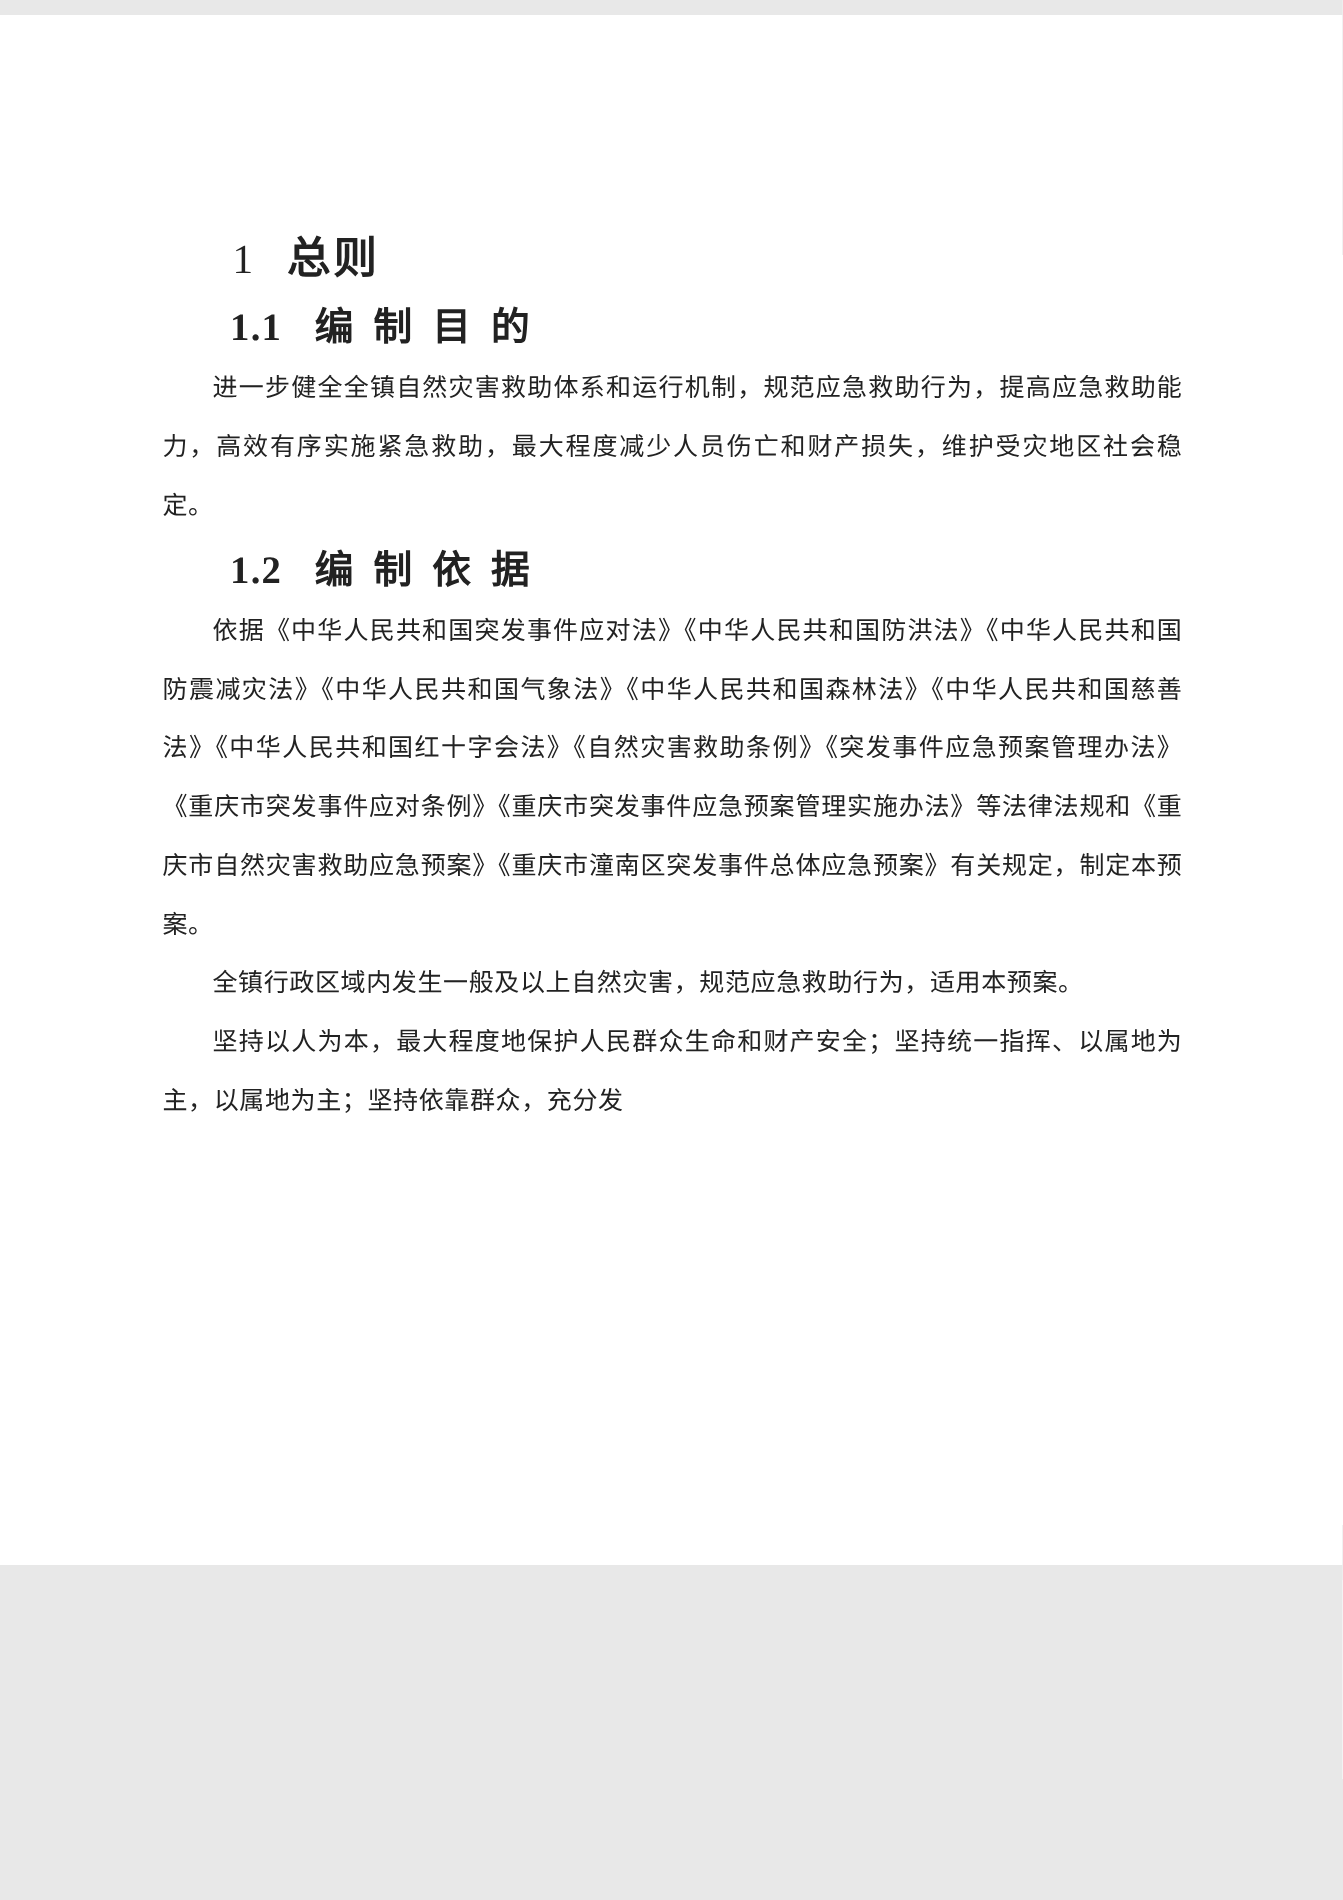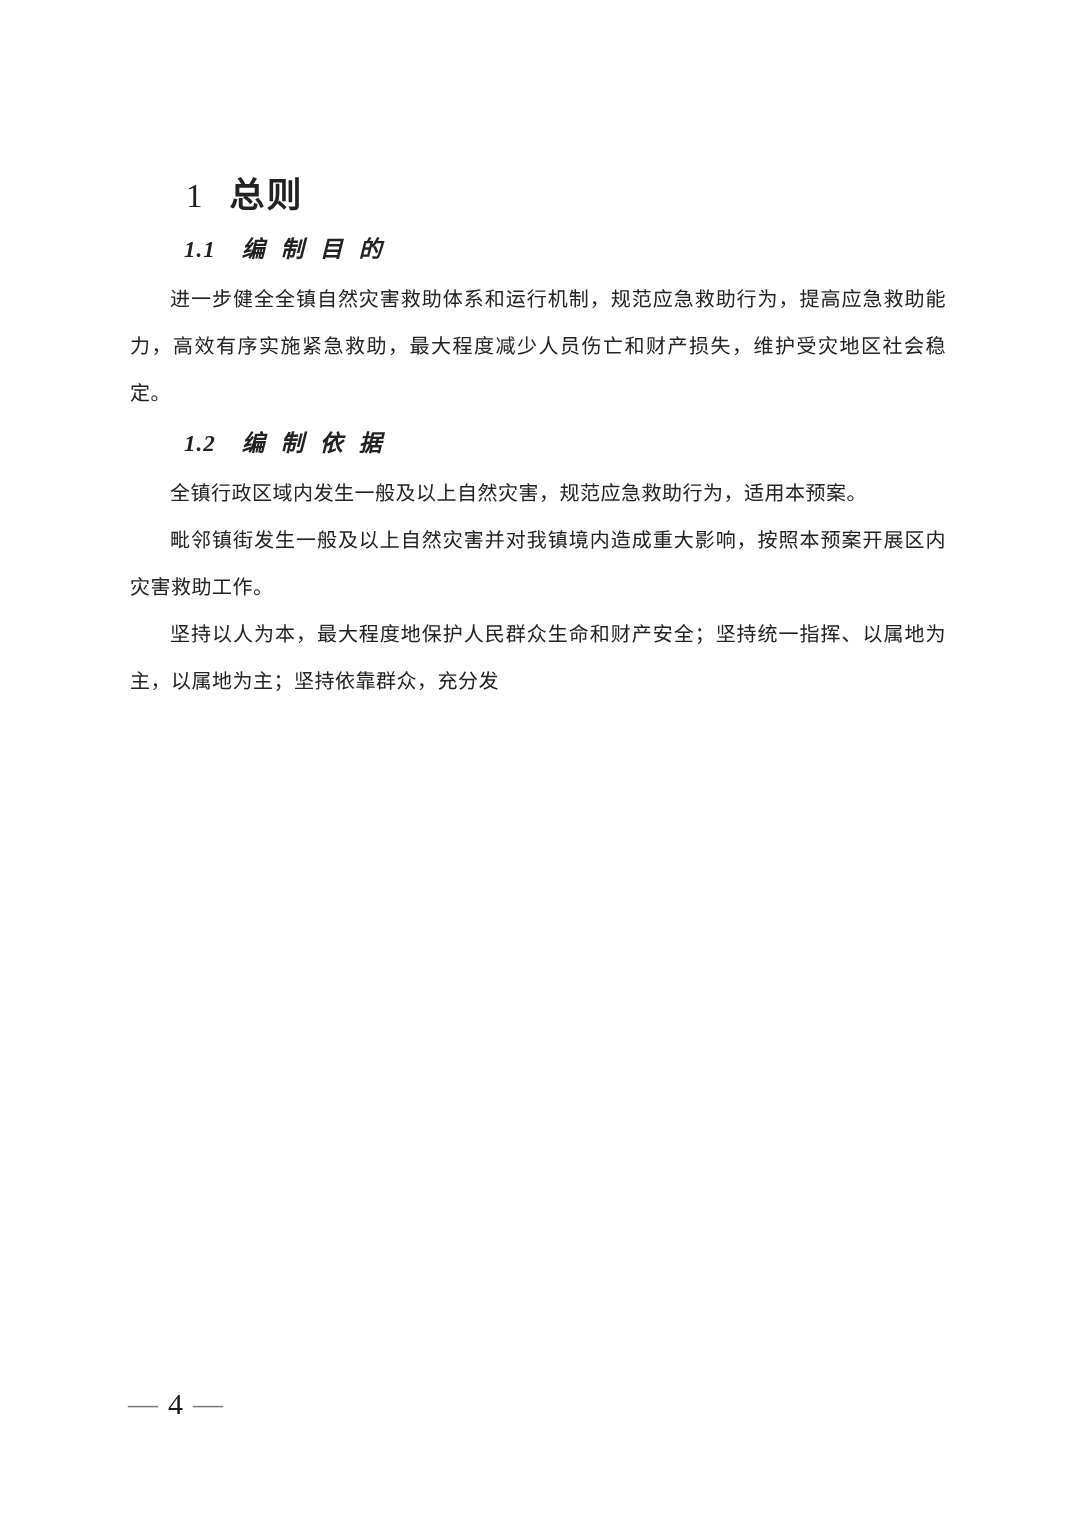--- a/index.html
+++ b/index.html
@@ -3,22 +3,22 @@
 <meta charset="utf-8">
 <style>
   html, body {
     margin: 0;
     padding: 0;
     background: #e8e8e8;
   }
   .page {
     position: relative;
     width: 1074px;
-    height: 1520px;
-    margin: 0 auto;
+    height: 1240px;
+    margin: 12px auto;
     background: #ffffff;
     overflow: hidden;
     font-family: "Liberation Serif", "DejaVu Serif", serif;
     color: #222222;
   }
   .content {
     position: absolute;
     left: 130px;
     top: 168px;
     width: 816px;
@@ -37,25 +37,24 @@
     font-weight: 400;
     font-size: 33px;
   }
   .chapter-heading .chapter-title {
     margin-left: 27px;
     letter-spacing: 2px;
   }
   
   .section-heading {
     font-weight: 700;
-    font-size: 23px;
+    font-size: 31px;
     line-height: 53px;
     padding-left: 54px;
     white-space: nowrap;
-    font-style: italic;
   }
   .section-heading .section-number {
     font-weight: 700;
     letter-spacing: 1px;
   }
   .section-heading .section-title {
     margin-left: 26px;
     letter-spacing: 16px;
   }
   
@@ -95,23 +94,23 @@
     </div>
 
     <div class="section-heading">
       <span class="section-number">1.1</span><span class="section-title">编制目的</span>
     </div>
     <div class="para">进一步健全全镇自然灾害救助体系和运行机制，规范应急救助行为，提高应急救助能力，高效有序实施紧急救助，最大程度减少人员伤亡和财产损失，维护受灾地区社会稳定。</div>
 
     <div class="section-heading">
       <span class="section-number">1.2</span><span class="section-title">编制依据</span>
     </div>
+    <div class="para">依据《中华人民共和国突发事件应对法》《中华人民共和国防洪法》《中华人民共和国防震减灾法》《中华人民共和国气象法》《中华人民共和国森林法》《中华人民共和国慈善法》《中华人民共和国红十字会法》《自然灾害救助条例》《突发事件应急预案管理办法》《重庆市突发事件应对条例》《重庆市突发事件应急预案管理实施办法》等法律法规和《重庆市自然灾害救助应急预案》《重庆市潼南区突发事件总体应急预案》有关规定，制定本预案。</div>
 
     <div class="para">全镇行政区域内发生一般及以上自然灾害，规范应急救助行为，适用本预案。</div>
-    <div class="para">毗邻镇街发生一般及以上自然灾害并对我镇境内造成重大影响，按照本预案开展区内灾害救助工作。</div>
 
     <div class="para">坚持以人为本，最大程度地保护人民群众生命和财产安全；坚持统一指挥、以属地为主，以属地为主；坚持依靠群众，充分发</div>
 
   </div>
 
   <div class="footer">
     <span class="dash">—</span><span class="page-num">4</span><span class="dash">—</span>
   </div>
 </div>
 

